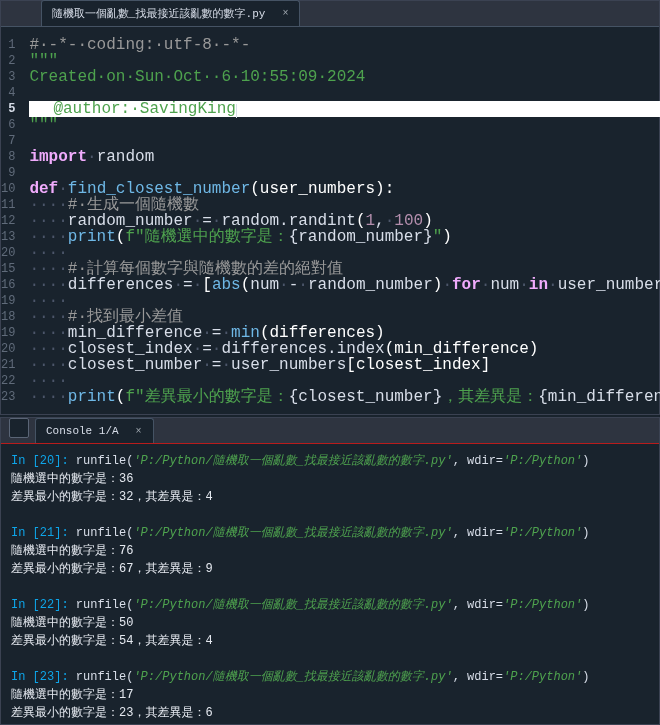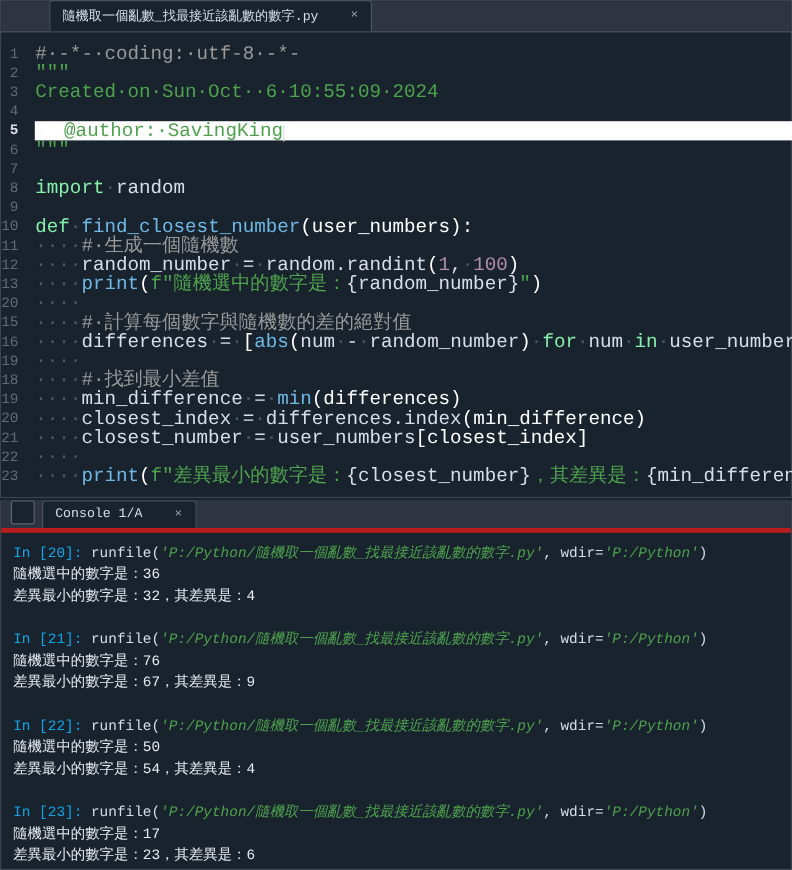--- a/index.html
+++ b/index.html
@@ -27,21 +27,21 @@
   }
   .tab {
     background: #19232d;
     color: #d8dee9;
     font-size: 11px;
     padding: 5px 8px 5px 10px;
     border: 1px solid #455364;
     border-bottom: none;
     display: flex;
     align-items: center;
-    gap: 24px;
+    gap: 14px;
     border-top-left-radius: 3px;
     border-top-right-radius: 3px;
     cursor: pointer;
   }
   .tab-close {
     width: 12px;
     height: 12px;
     display: flex;
     align-items: center;
     justify-content: center;
@@ -78,39 +78,38 @@
     display: inline-block;
     width: 1px;
     height: 14px;
     background: #d8dee9;
     vertical-align: text-bottom;
   }
   
   .c-cm  { color: #999999; }     
   .c-fstr{ color: #4ea24e; }
   .c-fexp{ color: #d8dee9; }
-  .c-kw  { color: #86efac; }     
+  .c-kw  { color: #f0abfc; font-weight: bold; }     
   .c-def { color: #6fb8e6; }     
   .c-par { color: #ffffff; }
   .c-ws  { color: #4c566a; }   
   .c-num { color: #b48ead; }
   .c-tri { color: #4ea24e; }
   
   .console-body {
     padding: 8px 10px 0 10px;
     line-height: 18px;
     font-size: 12px;
     white-space: pre-wrap;
   }
   .cons-tab-row {
     background: #2e3440;
     height: 26px;
     display: flex;
-    align-items: flex-end;
-    border-bottom: 4px solid #b91c1c;
+    border-bottom: 1px solid #b91c1c;
     padding-left: 8px;
   }
   .cons-tab-row .sq {
     width: 20px; height: 20px;
     border: 1px solid #5a6576;
     background: #19232d;
     margin: 0 6px 3px 0;
     border-radius: 2px;
   }
   .prompt { color: #0ea5e9; font-weight: normal; }

